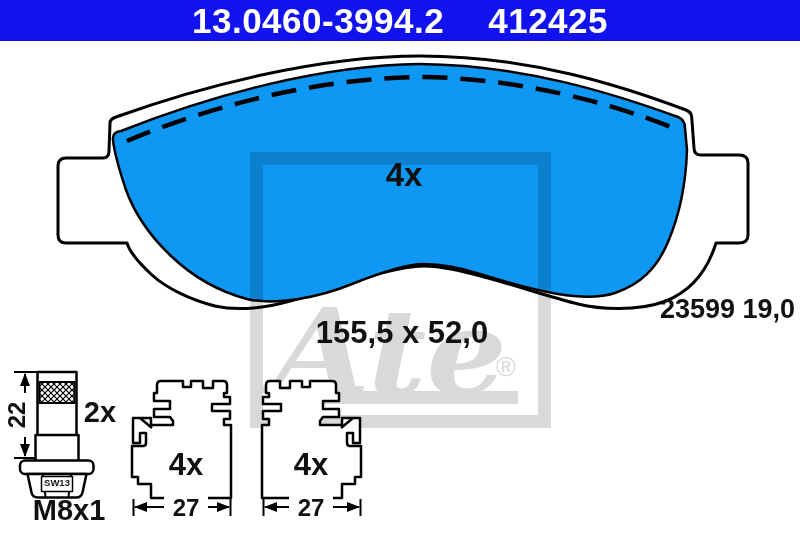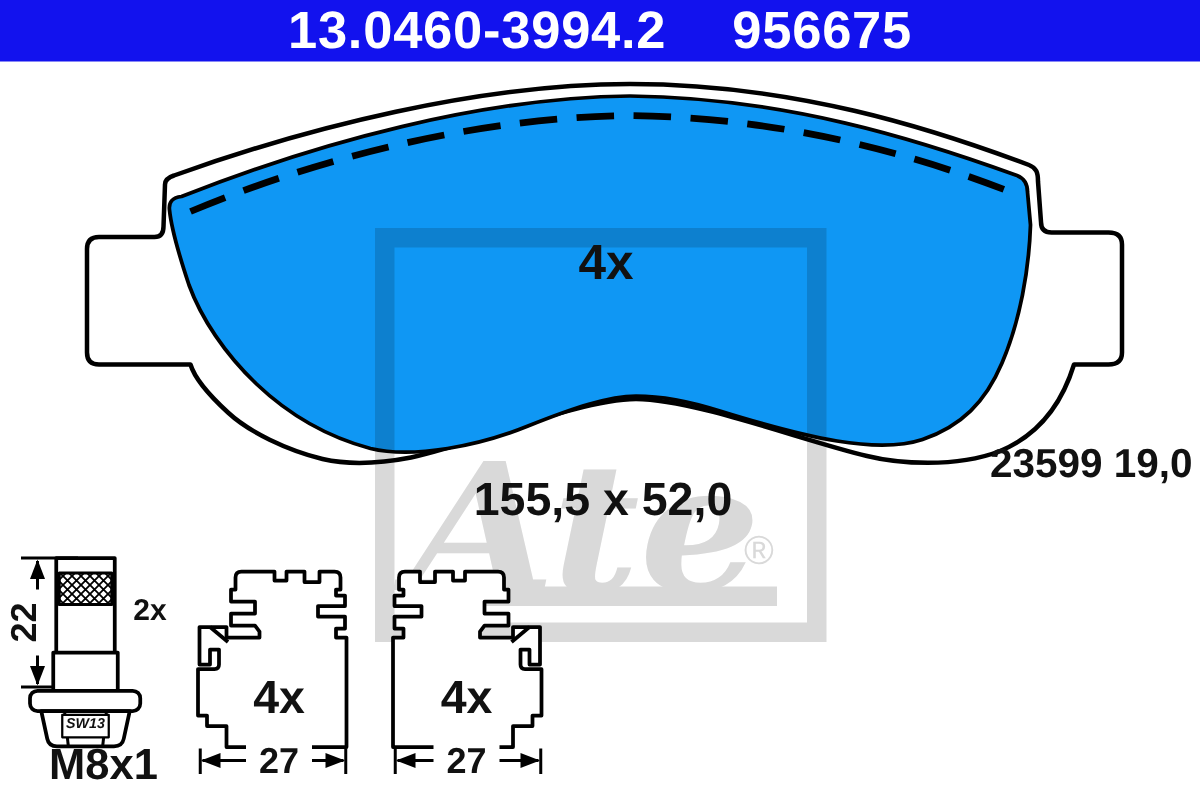--- a/index.html
+++ b/index.html
@@ -15,38 +15,38 @@
     display:flex; align-items:center; justify-content:center; gap:44px;
     font-size:35px; font-weight:bold; letter-spacing:0.5px;
   }
   .lbl {
     position:absolute; font-weight:bold; color:var(--label-text,#111);
     text-align:center; line-height:1.05; white-space:nowrap;
   }
   .pad-qty   { left:354px; top:158px; width:100px; font-size:33px; }
   .pad-size  { left:277px; top:317px; width:250px; font-size:31px; }
   .pad-ref   { left:645px; top:295px; width:165px; font-size:27px; }
-  .bolt-qty  { left:80px;  top:397px; width:40px;  font-size:20px; }
+  .bolt-qty  { left:80px;  top:397px; width:40px;  font-size:29px; }
   .bolt-thr  { left:24px;  top:495px; width:90px;  font-size:29px; }
   .bolt-len  { left:-6px;  top:403px; width:44px;  height:24px; font-size:24px;
                transform:rotate(-90deg); background:#fff; }
-  .bolt-sw   { left:41px;  top:478px; width:32px;  font-size:9.5px;font-style:italic; }
+  .bolt-sw   { left:41px;  top:478px; width:32px;  font-size:9.5px; }
   .c1-qty    { left:156px; top:449px; width:60px;  font-size:31px; }
   .c2-qty    { left:281px; top:449px; width:60px;  font-size:31px; }
   .c1-w      { left:164px; top:495px; width:44px;  font-size:24px; background:#fff; }
   .c2-w      { left:289px; top:495px; width:44px;  font-size:24px; background:#fff; }
 </style>
 </head>
 <body>
 
 <div class="stage">
 
   <header class="bar">
     <span>13.0460-3994.2</span>
-    <span>956675</span>
+    <span>412425</span>
   </header>
 
   <svg class="layer" viewBox="0 0 800 533">
     <path d="M 116,117 C 205,85 320,56 420,56 C 530,56 622,86 686,110 C 691,112 692,115 692,121
          L 694,148 Q 694,155 701,155 L 739,155 Q 748,155 748,163 L 748,235 Q 748,243 739,243
          L 716,243 C 708,269 693,290 666,301 C 637,312 598,309 578,304 C 536,294 462,266 424,266
          C 386,266 314,297 274,305 C 248,310 228,309 215,306 C 191,300 166,288 152,275
          C 140,264 130,253 127,243 L 66,243 Q 58,243 58,235 L 58,166 Q 58,158 66,158
          L 103,158 Q 109,158 109,151 L 110,123 Q 110,119 116,117 Z" fill="#ffffff" stroke="var(--outline,#000)" stroke-width="3" stroke-linejoin="round"></path>
     <path d="M 121,131 C 212,95 322,65 420,64 C 523,65 612,93 678,117 C 683,119 685,123 685,128

